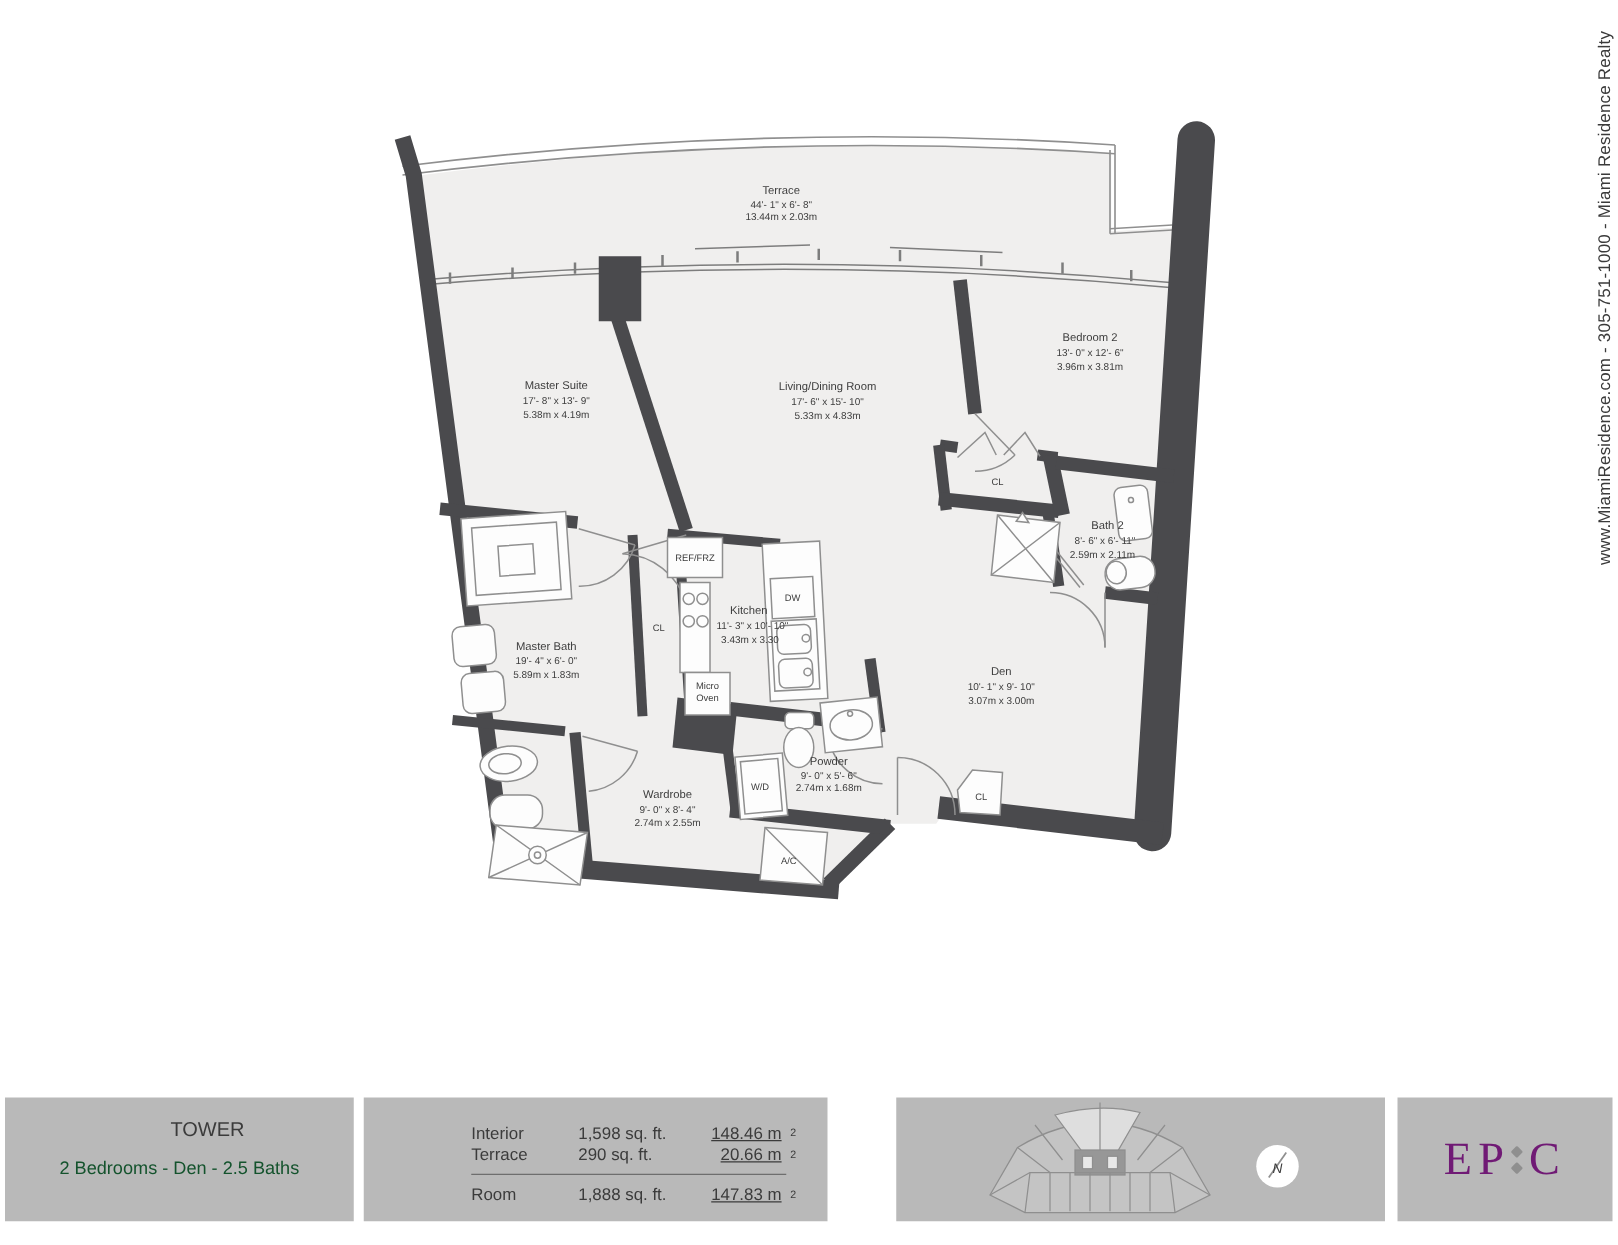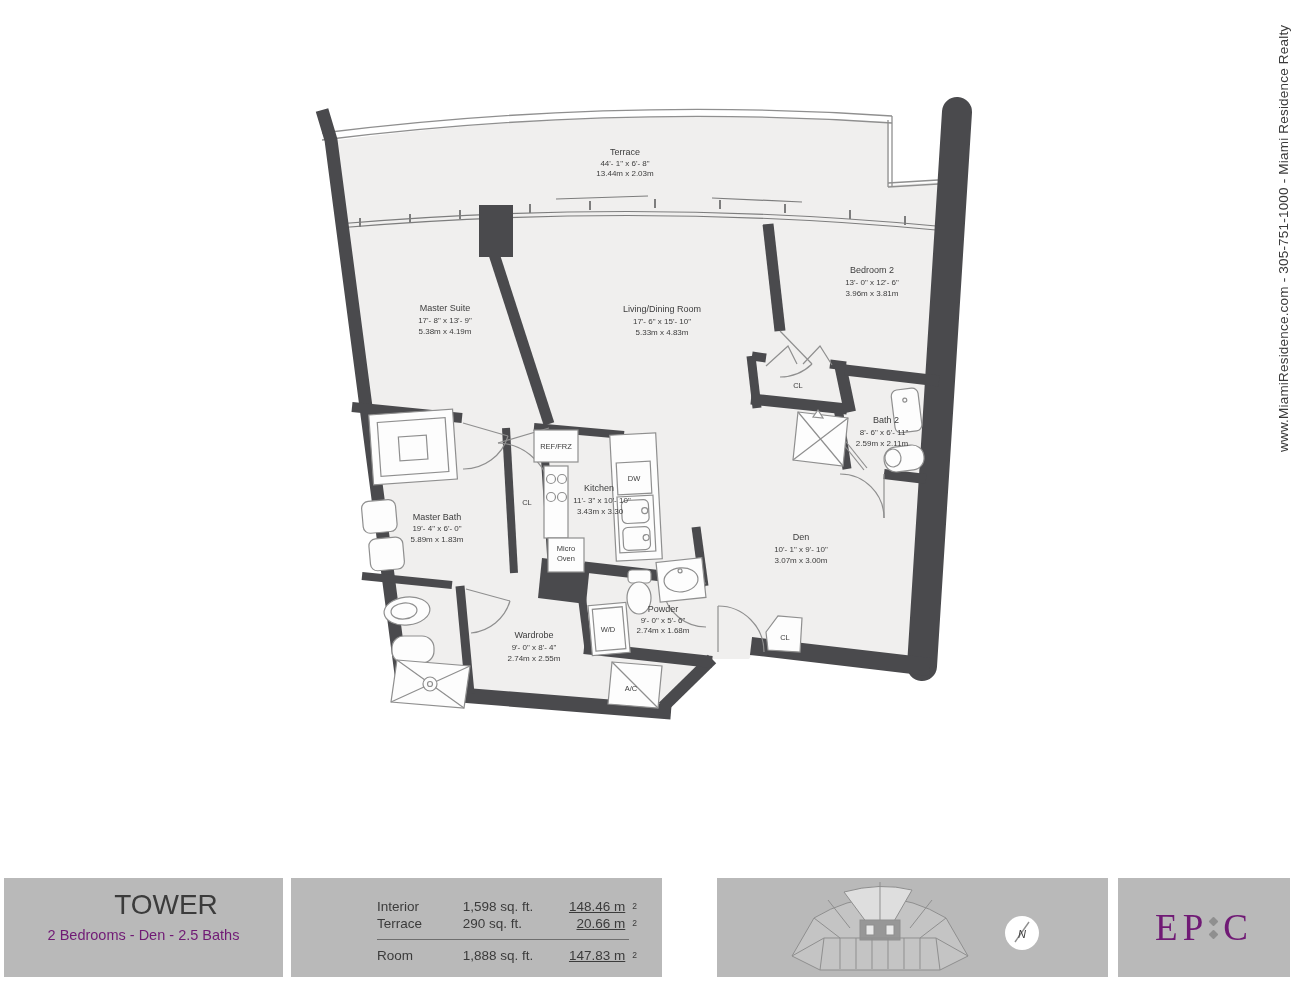--- a/index.html
+++ b/index.html
@@ -11,22 +11,22 @@
   .rsmall{font-size:7.5px;}
   
   .vert{position:absolute;top:4px;right:3px;height:448px;writing-mode:vertical-rl;
         transform:rotate(180deg);font-size:13.5px;color:#3a3a3a;letter-spacing:.2px;white-space:nowrap;}
   
   .fbox{position:absolute;top:878px;height:99px;background:#b9b9b9;}
   #fb-tower{left:4px;width:279px;text-align:center;}
   #fb-stats{left:291px;width:371px;}
   #fb-key{left:717px;width:391px;}
   #fb-logo{left:1118px;width:172px;display:flex;align-items:center;justify-content:center;}
-  .tower-line{font-size:28px;line-height:26px;color:#3b3b3b;padding-left:45px;}
-  .tower-sub{font-size:14.5px;margin-top:9px;color:#701a75;}
+  .tower-line{font-size:16px;line-height:26px;color:#3b3b3b;padding-left:45px;}
+  .tower-sub{font-size:14.5px;margin-top:9px;color:#14532d;}
   #fb-tower .pad{padding-top:14px;}
   .stats{position:absolute;left:86px;top:20px;width:260px;font-size:13.5px;color:#3b3b3b;}
   .srow{display:flex;line-height:17px;}
   .srow .c1{width:88px;text-align:left;}
   .srow .c2{width:105px;text-align:left;}
   .srow .c3{width:58px;text-align:right;margin-left:4px;text-decoration:underline;}
   .srow .sup{font-size:8.5px;vertical-align:6px;margin-left:7px;}
   .sdiv{border-top:1px solid #6e6e6e;margin:7px 0 7px 0;width:252px;}
   .logo{display:flex;align-items:center;color:#701a75;
         font-family:Liberation Serif, serif;font-size:37px;letter-spacing:5px;font-weight:400;}

